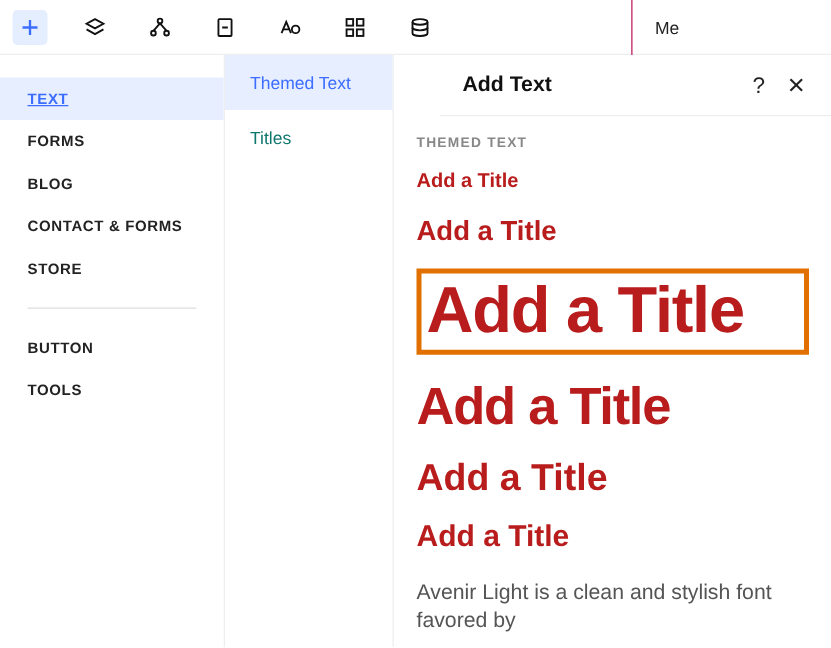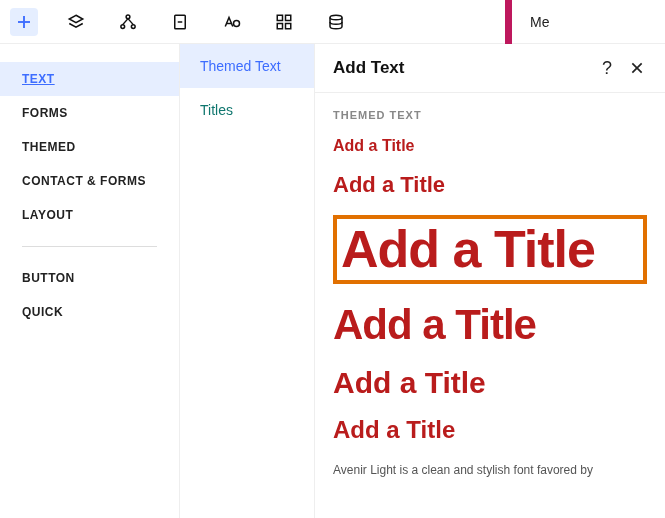--- a/index.html
+++ b/index.html
@@ -3,46 +3,46 @@
 <meta charset="utf-8">
 <style>
   * { box-sizing: border-box; margin: 0; padding: 0; }
   html, body { width: 665px; height: 518px; font-family: -apple-system, BlinkMacSystemFont, "Segoe UI", Helvetica, Arial, sans-serif; background: #fff; overflow: hidden; }
   .app { display: flex; flex-direction: column; width: 665px; height: 518px; }
   .topbar { display: flex; align-items: center; height: 44px; border-bottom: 1px solid #eee; }
   .topbar-icons { display: flex; gap: 24px; align-items: center; padding: 0 10px; }
   .top-icon-btn { width: 28px; height: 28px; display: inline-flex; align-items: center; justify-content: center; border-radius: 4px; cursor: pointer; color: #111; }
   .top-icon-btn.active { background: #e5eeff; color: #3d6dff; }
   .topbar-spacer { flex: 1; }
-  .me-box { width: 160px; height: 44px; border-left: 7px solid #be185d; display: flex; align-items: center; padding-left: 18px; font-size: 14px; color: #222; }
+  .me-box { width: 160px; height: 44px; border-left: 1px solid #be185d; display: flex; align-items: center; padding-left: 18px; font-size: 14px; color: #222; }
   .main { display: flex; flex: 1; min-height: 0; }
   .sidebar { width: 180px; border-right: 1px solid #eee; padding: 18px 0 0 0; overflow-y: auto; }
   .side-item { font-size: 12px; font-weight: 700; letter-spacing: 0.5px; color: #222; padding: 10px 0 10px 22px; cursor: pointer; }
   .side-item.selected { background: #e6eeff; color: #3d6dff; text-decoration: underline; }
   .side-divider { border: none; border-top: 1px solid #ddd; margin: 14px 22px 14px 22px; }
   .subpanel { width: 135px; border-right: 1px solid #eee; }
   .sub-item { padding: 14px 20px; font-size: 14px; color: #0f766e; cursor: pointer; }
   .sub-item.selected { background: #e6eeff; color: #3d6dff; }
   .content { flex: 1; display: flex; flex-direction: column; min-height: 0; }
-  .content-header { display: flex; align-items: center; padding: 14px 18px; border-bottom: 1px solid #eee; }
+  .content-header { display: flex; align-items: center; padding: 14px 18px; border-bottom: 1px solid #eee; margin-left: 37px; }
   .content-header h2 { font-size: 17px; font-weight: 700; color: #111; flex: 1; }
   .content-header .hicon { margin-left: 10px; font-size: 18px; cursor: pointer; color: #222; display: inline-flex; align-items: center; justify-content: center; width: 20px; height: 20px; }
   .content-body { flex: 1; overflow-y: auto; padding: 16px 18px; position: relative; }
   .content-body::-webkit-scrollbar { width: 6px; }
   .content-body::-webkit-scrollbar-thumb { background: #ccc; border-radius: 3px; }
   .section-label { font-size: 11px; font-weight: 700; letter-spacing: 1px; color: #888; margin-bottom: 16px; }
   .title-sample { color: #b91c1c; cursor: pointer; line-height: 1.1; margin-bottom: 18px; font-weight: 800; }
   .t1 { font-size: 16px; }
   .t2 { font-size: 22px; }
   .t3-wrap { border: 4px solid #e17000; padding: 2px 4px; margin-bottom: 18px; display: inline-block; width: 100%; }
   .t3 { font-size: 52px; margin-bottom: 0; letter-spacing: -1px; }
   .t4 { font-size: 42px; letter-spacing: -1px; }
   .t5 { font-size: 30px; }
   .t6 { font-size: 24px; }
-  .body-sample { font-size: 12px; color: #555; line-height: 1.4; }
+  .body-sample { font-size: 17px; color: #555; line-height: 1.4; }
 </style>
 </head>
 <body>
 
 <div class="app">
   <div class="topbar">
     <div class="topbar-icons">
       <span class="top-icon-btn active">
         <svg width="18" height="18" viewBox="0 0 24 24" fill="none" stroke="currentColor" stroke-width="2.5">
             <line x1="12" y1="4" x2="12" y2="20"></line>
@@ -96,26 +96,26 @@
     <div class="topbar-spacer"></div>
     <div class="me-box">
         <span>Me</span>
       </div>
   </div>
 
   <div class="main">
     <div class="sidebar">
       <div class="side-item selected">TEXT</div>
       <div class="side-item">FORMS</div>
-      <div class="side-item">THEMED</div>
+      <div class="side-item">BLOG</div>
       <div class="side-item">CONTACT &amp; FORMS</div>
-      <div class="side-item">LAYOUT</div>
+      <div class="side-item">STORE</div>
       <hr class="side-divider">
       <div class="side-item">BUTTON</div>
-      <div class="side-item">QUICK</div>
+      <div class="side-item">TOOLS</div>
     </div>
 
     <div class="subpanel">
       <div class="sub-item selected">Themed Text</div>
       <div class="sub-item">Titles</div>
     </div>
 
     <div class="content">
       <div class="content-header">
         <h2>Add Text</h2>

